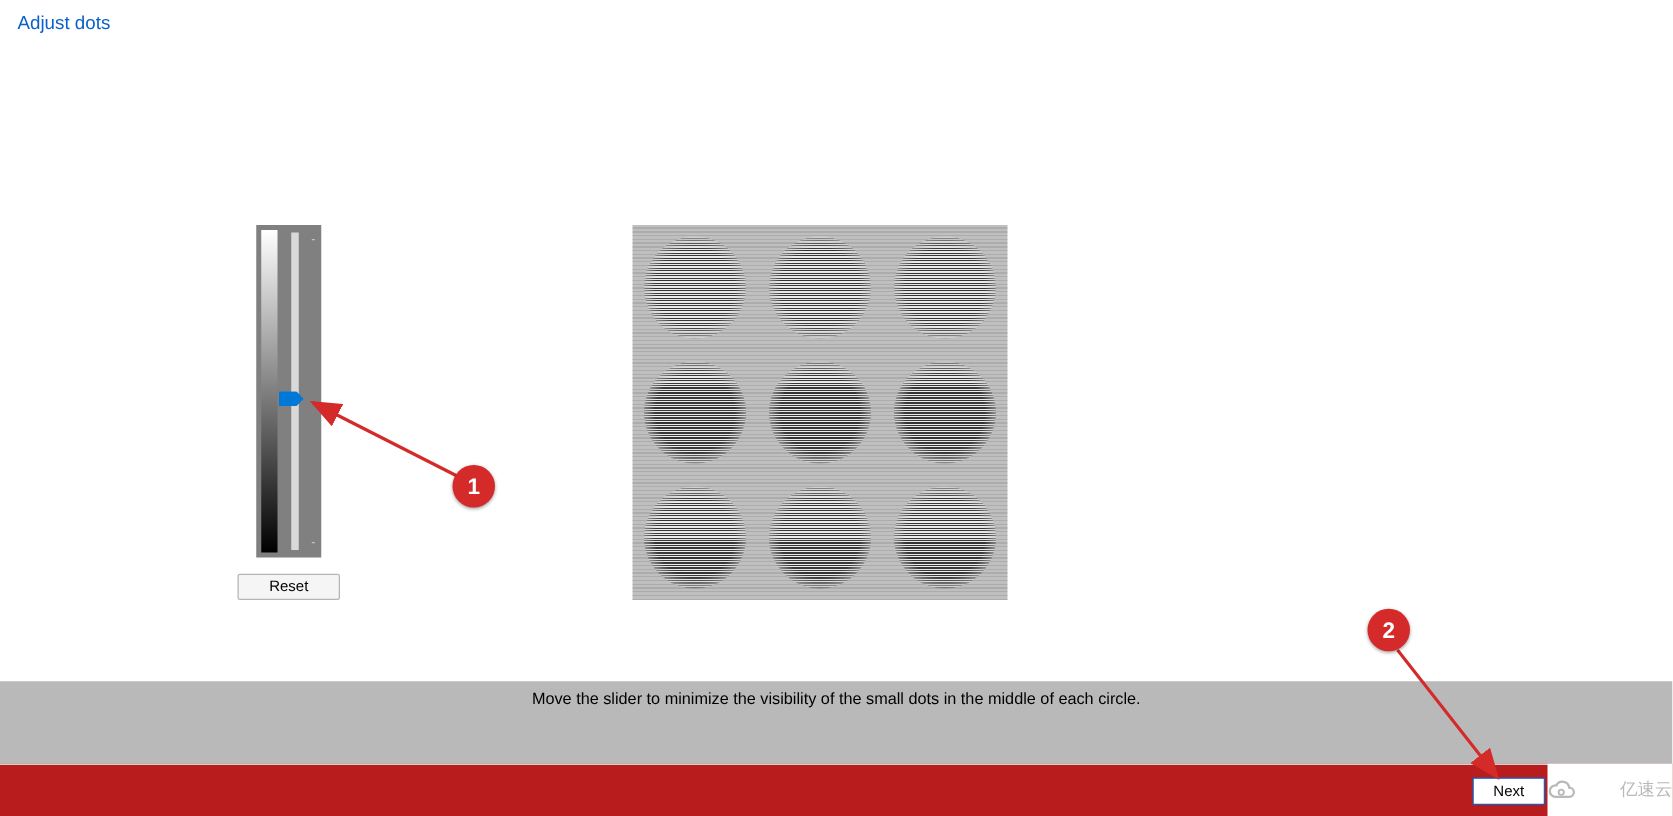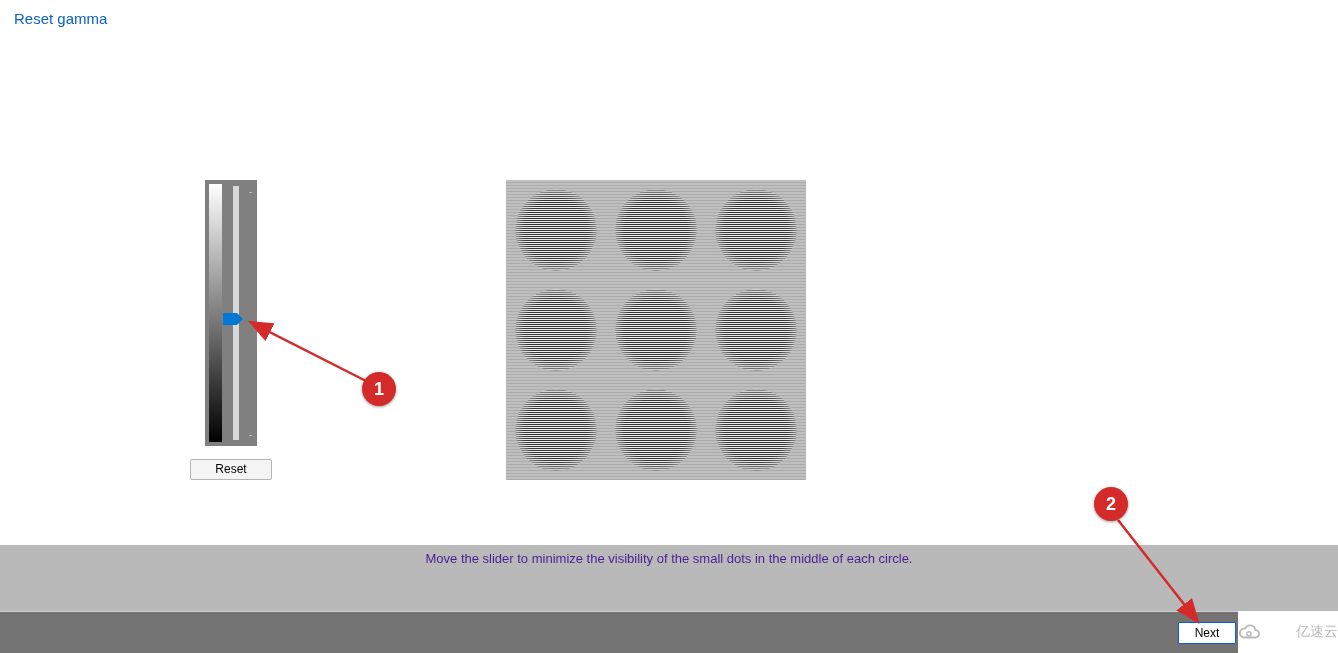--- a/index.html
+++ b/index.html
@@ -102,29 +102,29 @@
   .instr-bar {
     position: absolute;
     left: 0; top: 545px;
     width: 1338px; height: 66px;
     background: #b9b9b9;
   }
   .instr-text {
     position:absolute; left:0; right:0; top:6px;
     text-align:center;
     font-size: 13px;
-    color: #4c1d95;
+    color: #000000;
   }
 
   
   .nav-bar {
     position: absolute;
     left: 0; top: 611px;
     width: 1338px; height: 42px;
-    background: #737373;
+    background: #b91c1c;
     border-top: 1px solid #cfcfcf;
   }
   .next-btn {
     position: absolute;
     right: 102px; top: 10px;
     width: 58px; height: 22px;
     background: #ffffff;
     border: 1px solid #0a61c9;
     border-radius: 1px;
     font-size: 12px;
@@ -162,21 +162,21 @@
     display:flex; align-items:center; justify-content:space-between;
     gap:4px;
     color: #b9b9b9;
     font-size: 14px;
   }
   .watermark svg { width: 22px; height: 22px; }
 </style>
 </head>
 <body>
 
-<div class="title">Reset gamma</div>
+<div class="title">Adjust dots</div>
 
 <div class="slider-block">
   <div class="gradient-strip"></div>
   <div class="slider-track"></div>
   <div class="slider-thumb"></div>
   <div class="tick tick-top">-</div>
   <div class="tick tick-bot">-</div>
 </div>
 
 <div class="reset-btn">Reset</div>

